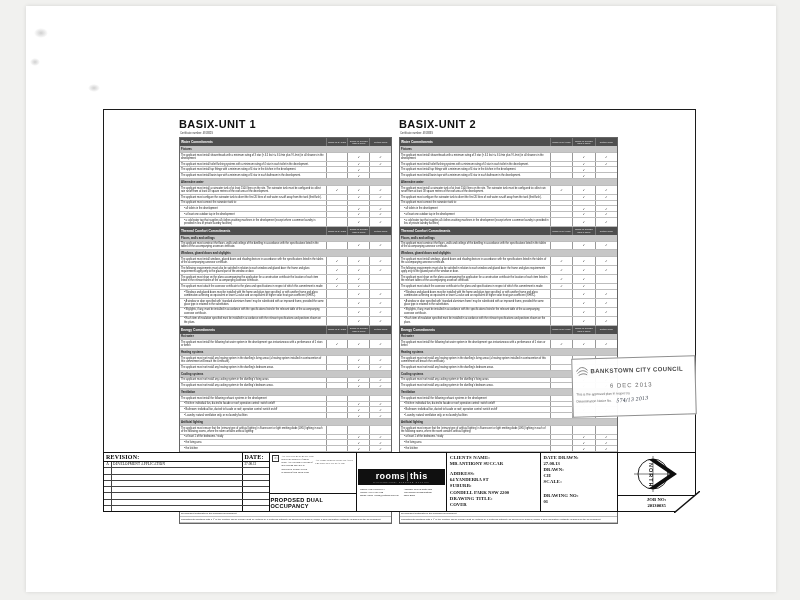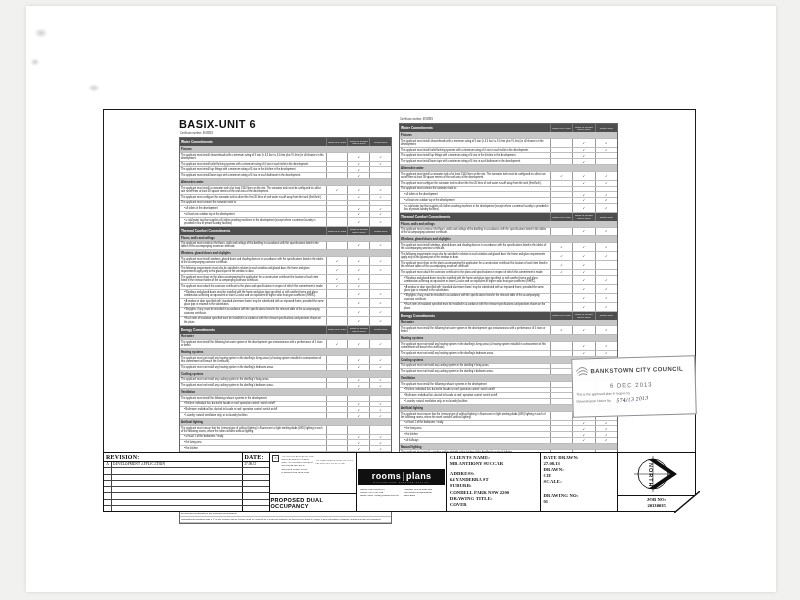--- a/index.html
+++ b/index.html
@@ -77,21 +77,21 @@
 <body>
 
 <div class="abs page-edge"></div>
 <div class="abs smudge" style="left:34px;top:28px;width:14px;height:10px;"></div>
 <div class="abs smudge" style="left:30px;top:58px;width:10px;height:8px;"></div>
 <div class="abs smudge" style="left:88px;top:84px;width:12px;height:8px;"></div>
 
 <div class="abs frame"></div>
 
 <div class="abs" style="left:179px;top:118px;width:213px;">
-  <div class="unit-title">BASIX-UNIT 6</div>
+  <div class="unit-title">BASIX-UNIT 1</div>
   <div class="cert-line">Certificate number: 491882S</div>
   <div class="ctable">
       <div class="crow band">
         <div class="cd">Water Commitments</div>
         <div class="cc">Shown on DA plans</div>
         <div class="cc">Shown on CC/CDC plans &amp; specs</div>
         <div class="cc">Certifier check</div>
       </div>
       <div class="crow sec">Fixtures</div>
       <div class="crow item">
@@ -339,20 +339,21 @@
         <div class="cc"></div>
       </div>
       <div class="crow note">In these commitments, 'applicant' means the person carrying out the development.</div>
       <div class="crow note">Commitments identified with a ✓ in the 'Shown on DA plans' column must be shown on the plans accompanying the development application for the proposed development.</div>
       <div class="crow note">Commitments identified with a ✓ in the 'Shown on CC/CDC plans &amp; specs' column must be shown on the plans and specifications accompanying the application for a construction certificate / complying development certificate for the proposed development.</div>
       <div class="crow note">Commitments identified with a ✓ in the 'Certifier check' column must be certified by a certifying authority as having been fulfilled, before a final occupation certificate is issued for the development.</div>
     </div>
 </div>
 
 <div class="abs" style="left:399px;top:118px;width:219px;">
+  <div class="unit-title">BASIX-UNIT 2</div>
   <div class="cert-line">Certificate number: 491883S</div>
   <div class="ctable">
       <div class="crow band">
         <div class="cd">Water Commitments</div>
         <div class="cc">Shown on DA plans</div>
         <div class="cc">Shown on CC/CDC plans &amp; specs</div>
         <div class="cc">Certifier check</div>
       </div>
       <div class="crow sec">Fixtures</div>
       <div class="crow item">
@@ -679,21 +680,21 @@
       <div class="copy-sym">©</div>
       <div class="rights">ALL RIGHTS RESERVED. This plan is the property of inkon plans. Any copying or altering of this drawing shall not be undertaken without written permission from inkon plans</div>
       <div class="dims">ALL DIMENSIONS TO BE READ IN PREFERENCE TO SCALING</div>
     </div>
     <div class="proj-box">PROPOSED DUAL OCCUPANCY</div>
   </div>
 
   <div class="tb-col logo-col">
     <div class="logo-banner">
       <div class="logo-text">
-        <span>rooms</span><span class="sep">|</span><span>plans</span>
+        <span>rooms</span><span class="sep">|</span><span>this</span>
       </div>
       <div class="logo-tag">professional drafting service</div>
     </div>
     <div class="contact">
       <div>
         <div>Phone: (02) 9793 5444</div>
         <div>Mobile: 0414 671 713</div>
         <div>Email: inkon_plans@hotmail.com.au</div>
       </div>
       <div>

